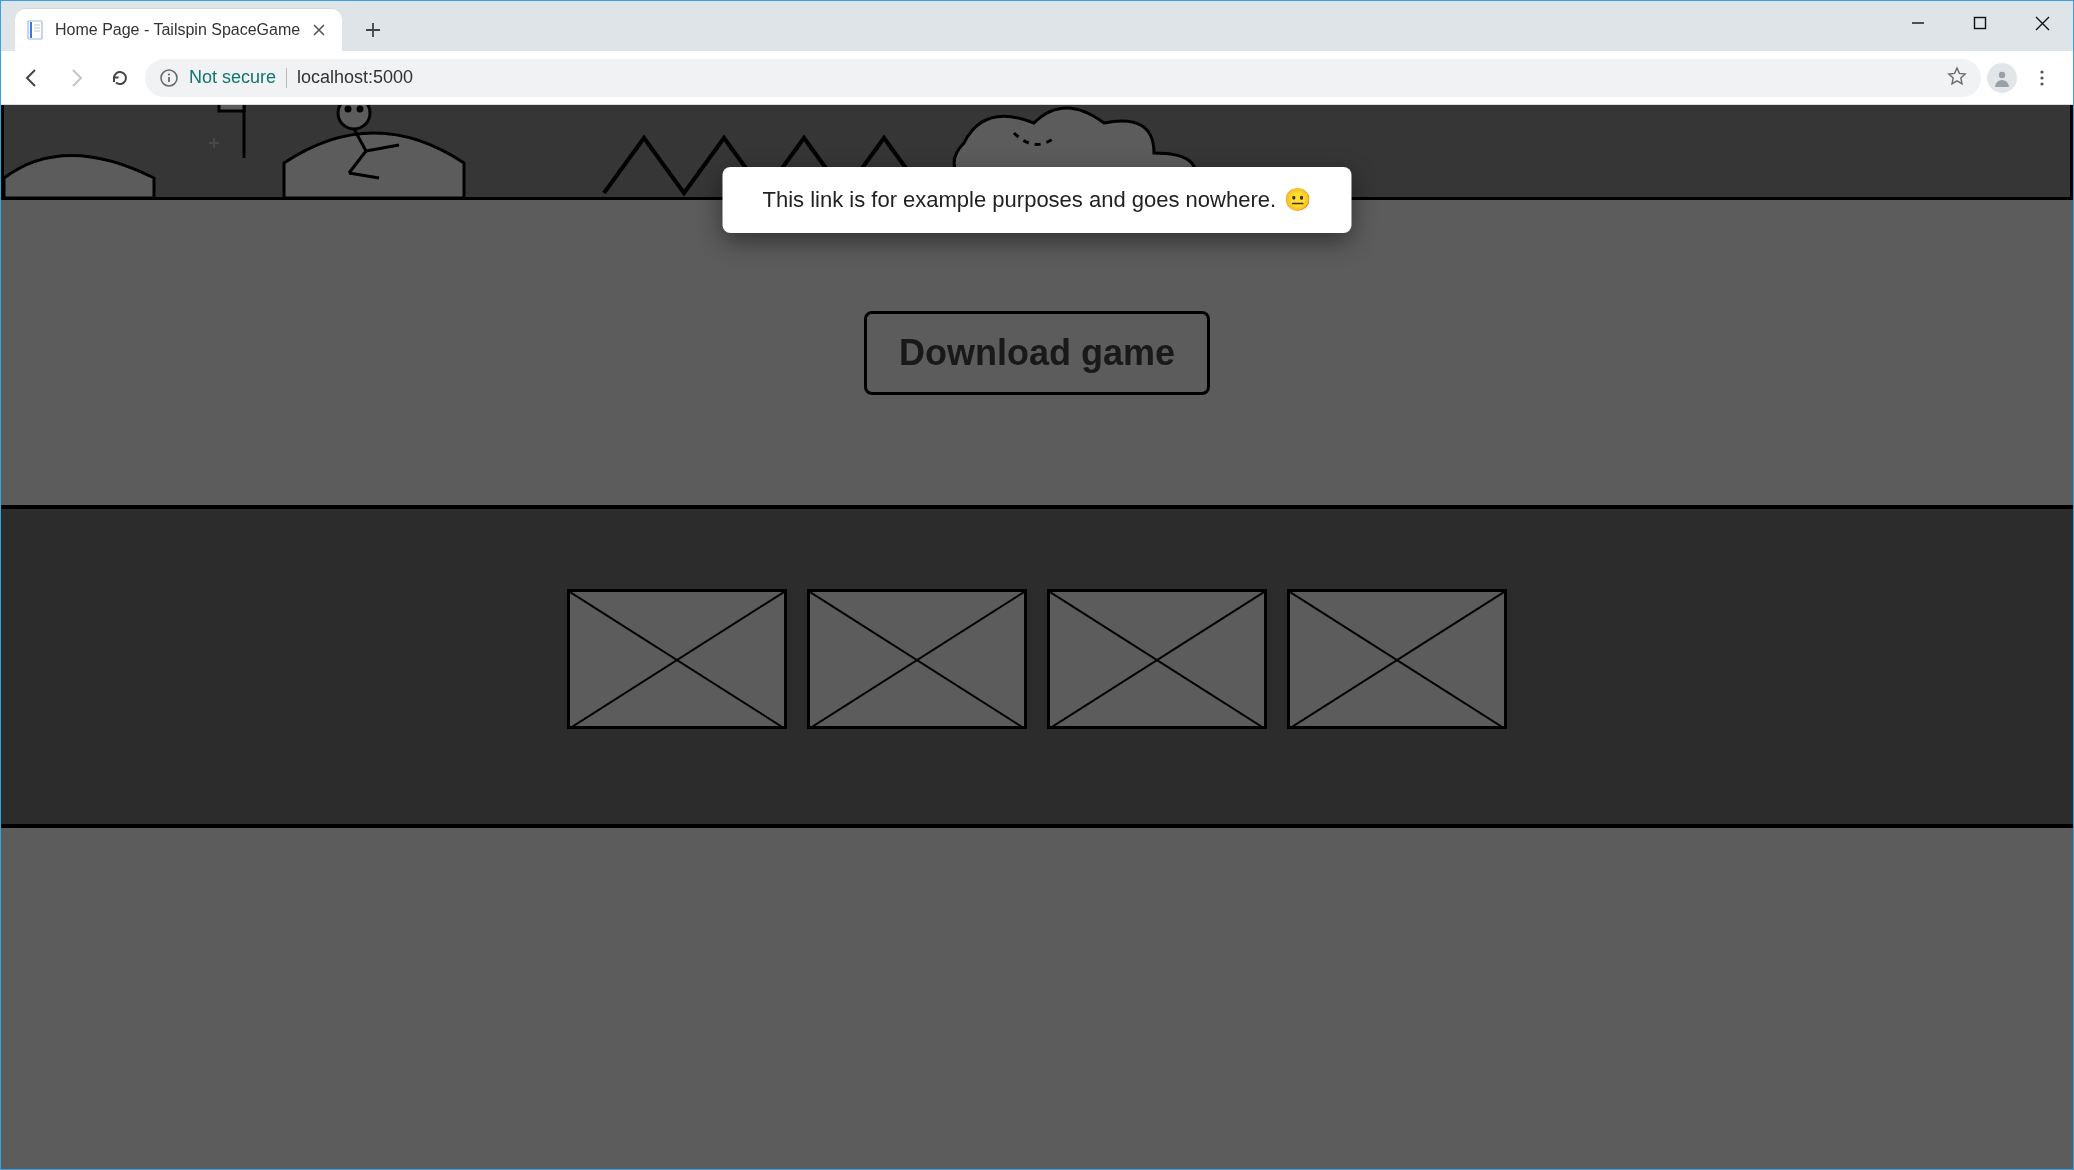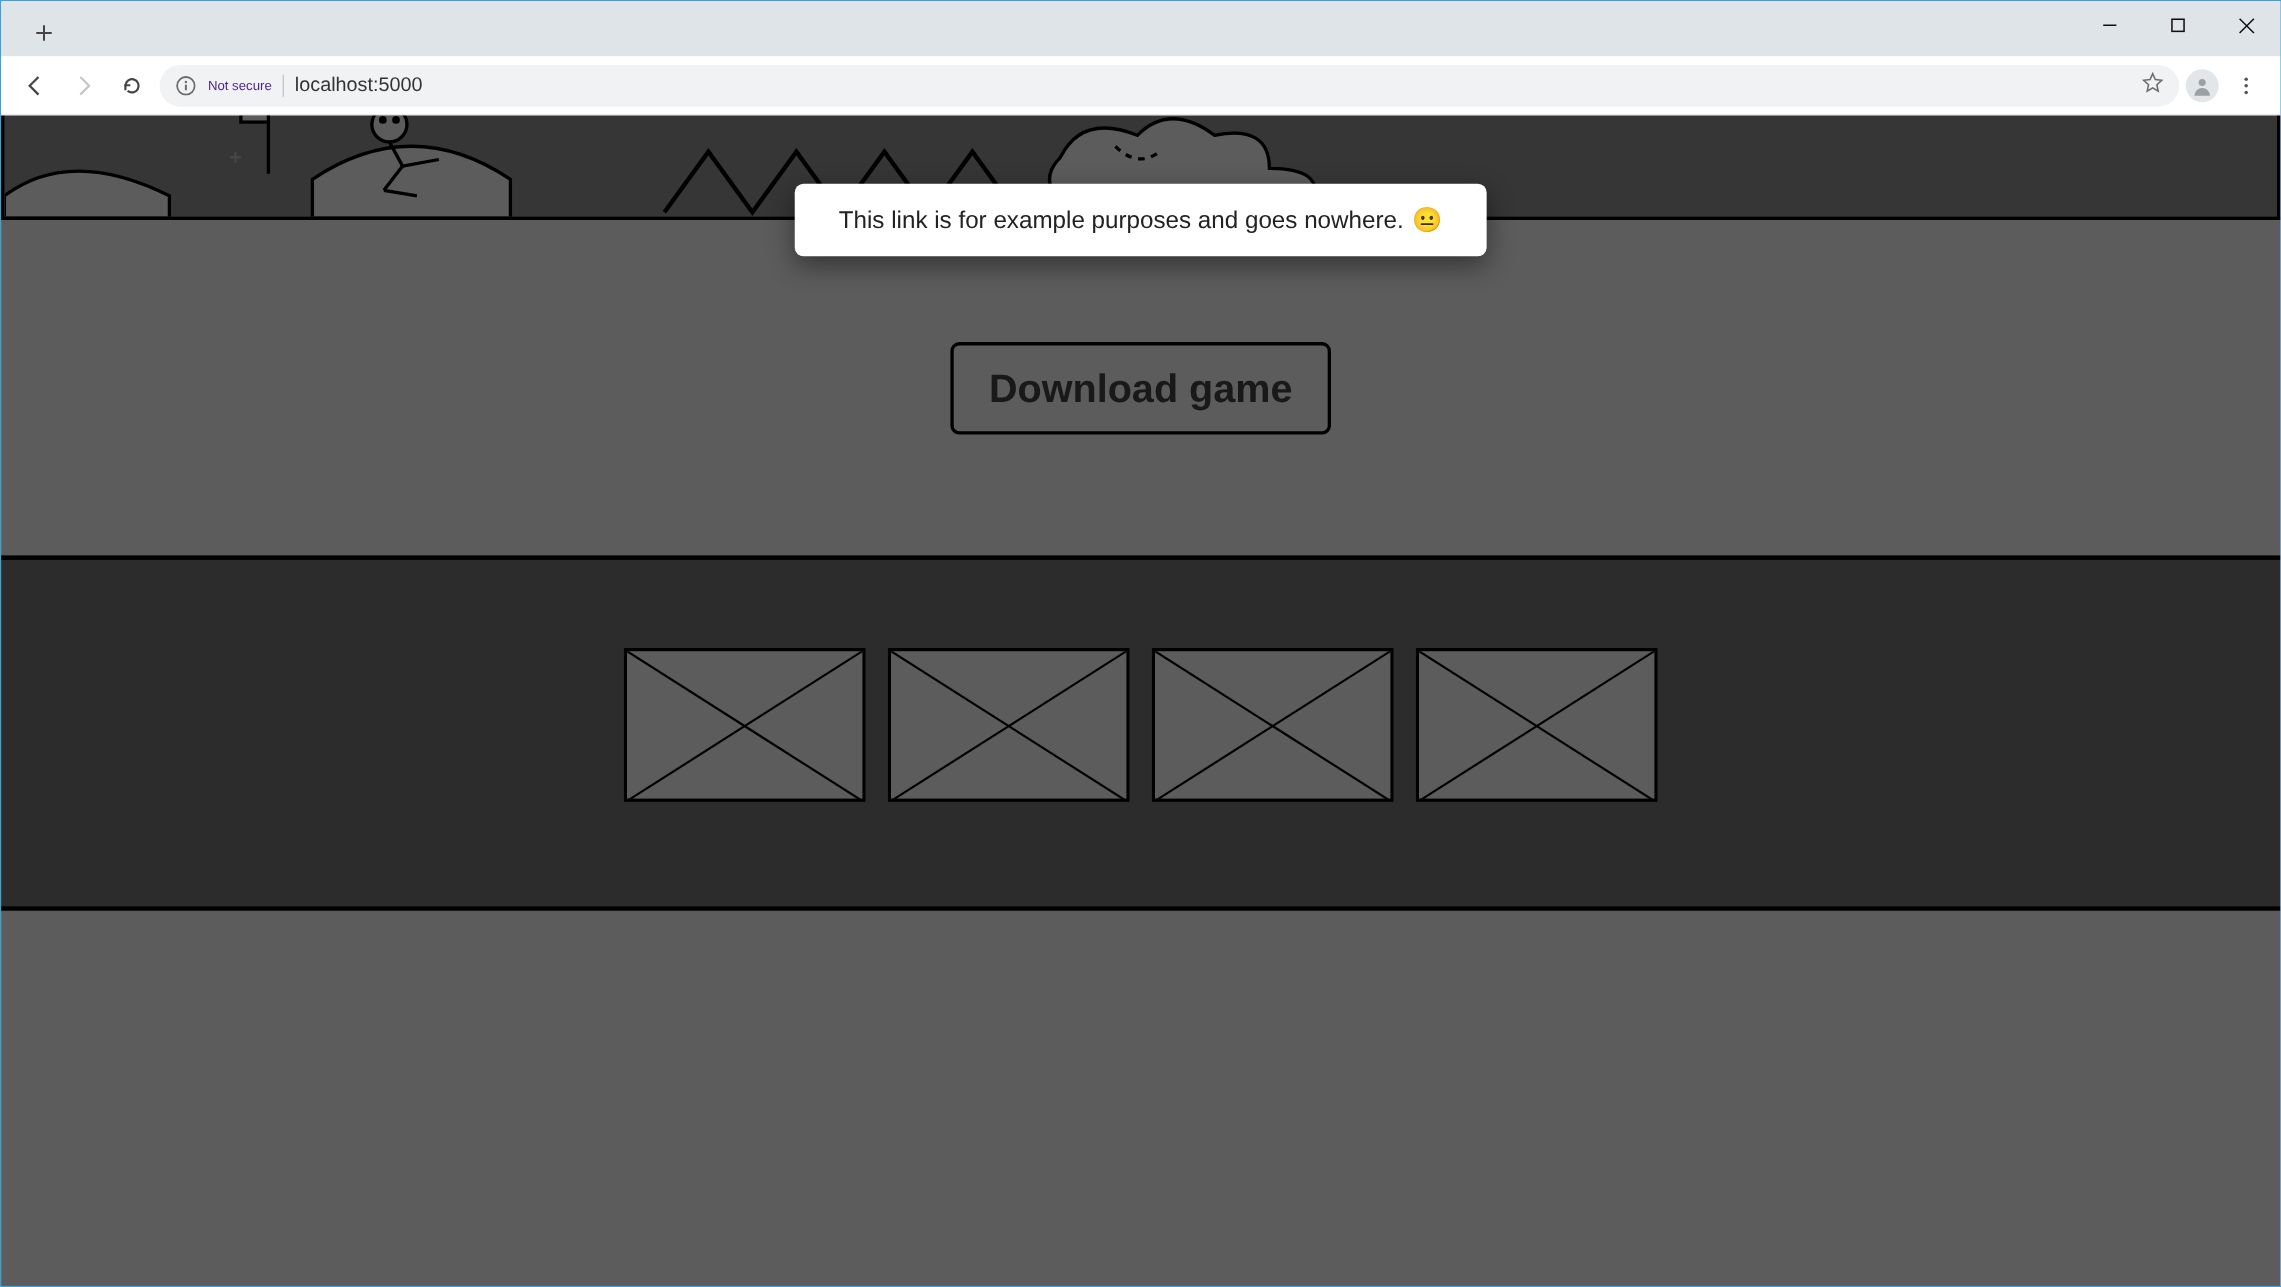--- a/index.html
+++ b/index.html
@@ -86,21 +86,21 @@
     display: flex; align-items: center;
     padding: 0 14px;
     gap: 10px;
     color: #555;
   }
   .addr-info {
     width: 20px; height: 20px;
     display: flex; align-items: center; justify-content: center;
     color: #6b6b6b;
   }
-  .addr-notsecure { color: #4c1d95; font-size: 12px; }
+  .addr-notsecure { color: #0f766e; font-size: 18px; }
   .addr-sep { width: 1px; height: 20px; background: #bbb; }
   .addr-url { color: #333; font-size: 18px; }
   .addr-star { margin-left: auto; color: #6b6b6b; }
   .avatar {
     width: 30px; height: 30px; border-radius: 50%;
     background: #e3e6e8;
     display: flex; align-items: center; justify-content: center;
     color: #888;
   }
 
@@ -185,20 +185,37 @@
     white-space: nowrap;
   }
   .emoji { font-size: 22px; }
 </style>
 </head>
 <body>
 
 <div class="browser-frame">
 
   <div class="titlebar">
+    <div class="tab">
+      <span class="favicon">
+        <svg viewBox="0 0 18 20" width="18" height="20">
+          <rect x="1" y="1" width="14" height="18" rx="1" fill="#fff" stroke="#9bbbe0" stroke-width="1.2"></rect>
+          <rect x="3" y="2" width="2" height="16" fill="#3a7bd5"></rect>
+          <line x1="7" y1="5" x2="13" y2="5" stroke="#c8c8c8" stroke-width="1"></line>
+          <line x1="7" y1="8" x2="13" y2="8" stroke="#c8c8c8" stroke-width="1"></line>
+          <line x1="7" y1="11" x2="13" y2="11" stroke="#c8c8c8" stroke-width="1"></line>
+        </svg>
+      </span>
+      <span class="tab-title">Home Page - Tailspin SpaceGame</span>
+      <span class="tab-close">
+        <svg width="12" height="12" viewBox="0 0 12 12">
+            <path d="M1 1 L11 11 M11 1 L1 11" stroke="#555" stroke-width="1.6"></path>
+          </svg>
+      </span>
+    </div>
     <div class="newtab">
       <svg width="16" height="16" viewBox="0 0 16 16">
           <path d="M8 1 V15 M1 8 H15" stroke="#444" stroke-width="1.8"></path>
         </svg>
     </div>
 
     <div class="window-controls">
       <div class="win-ctrl">
         <svg width="14" height="14" viewBox="0 0 14 14">
             <line x1="1" y1="7" x2="13" y2="7" stroke="#111" stroke-width="1.4"></line>

